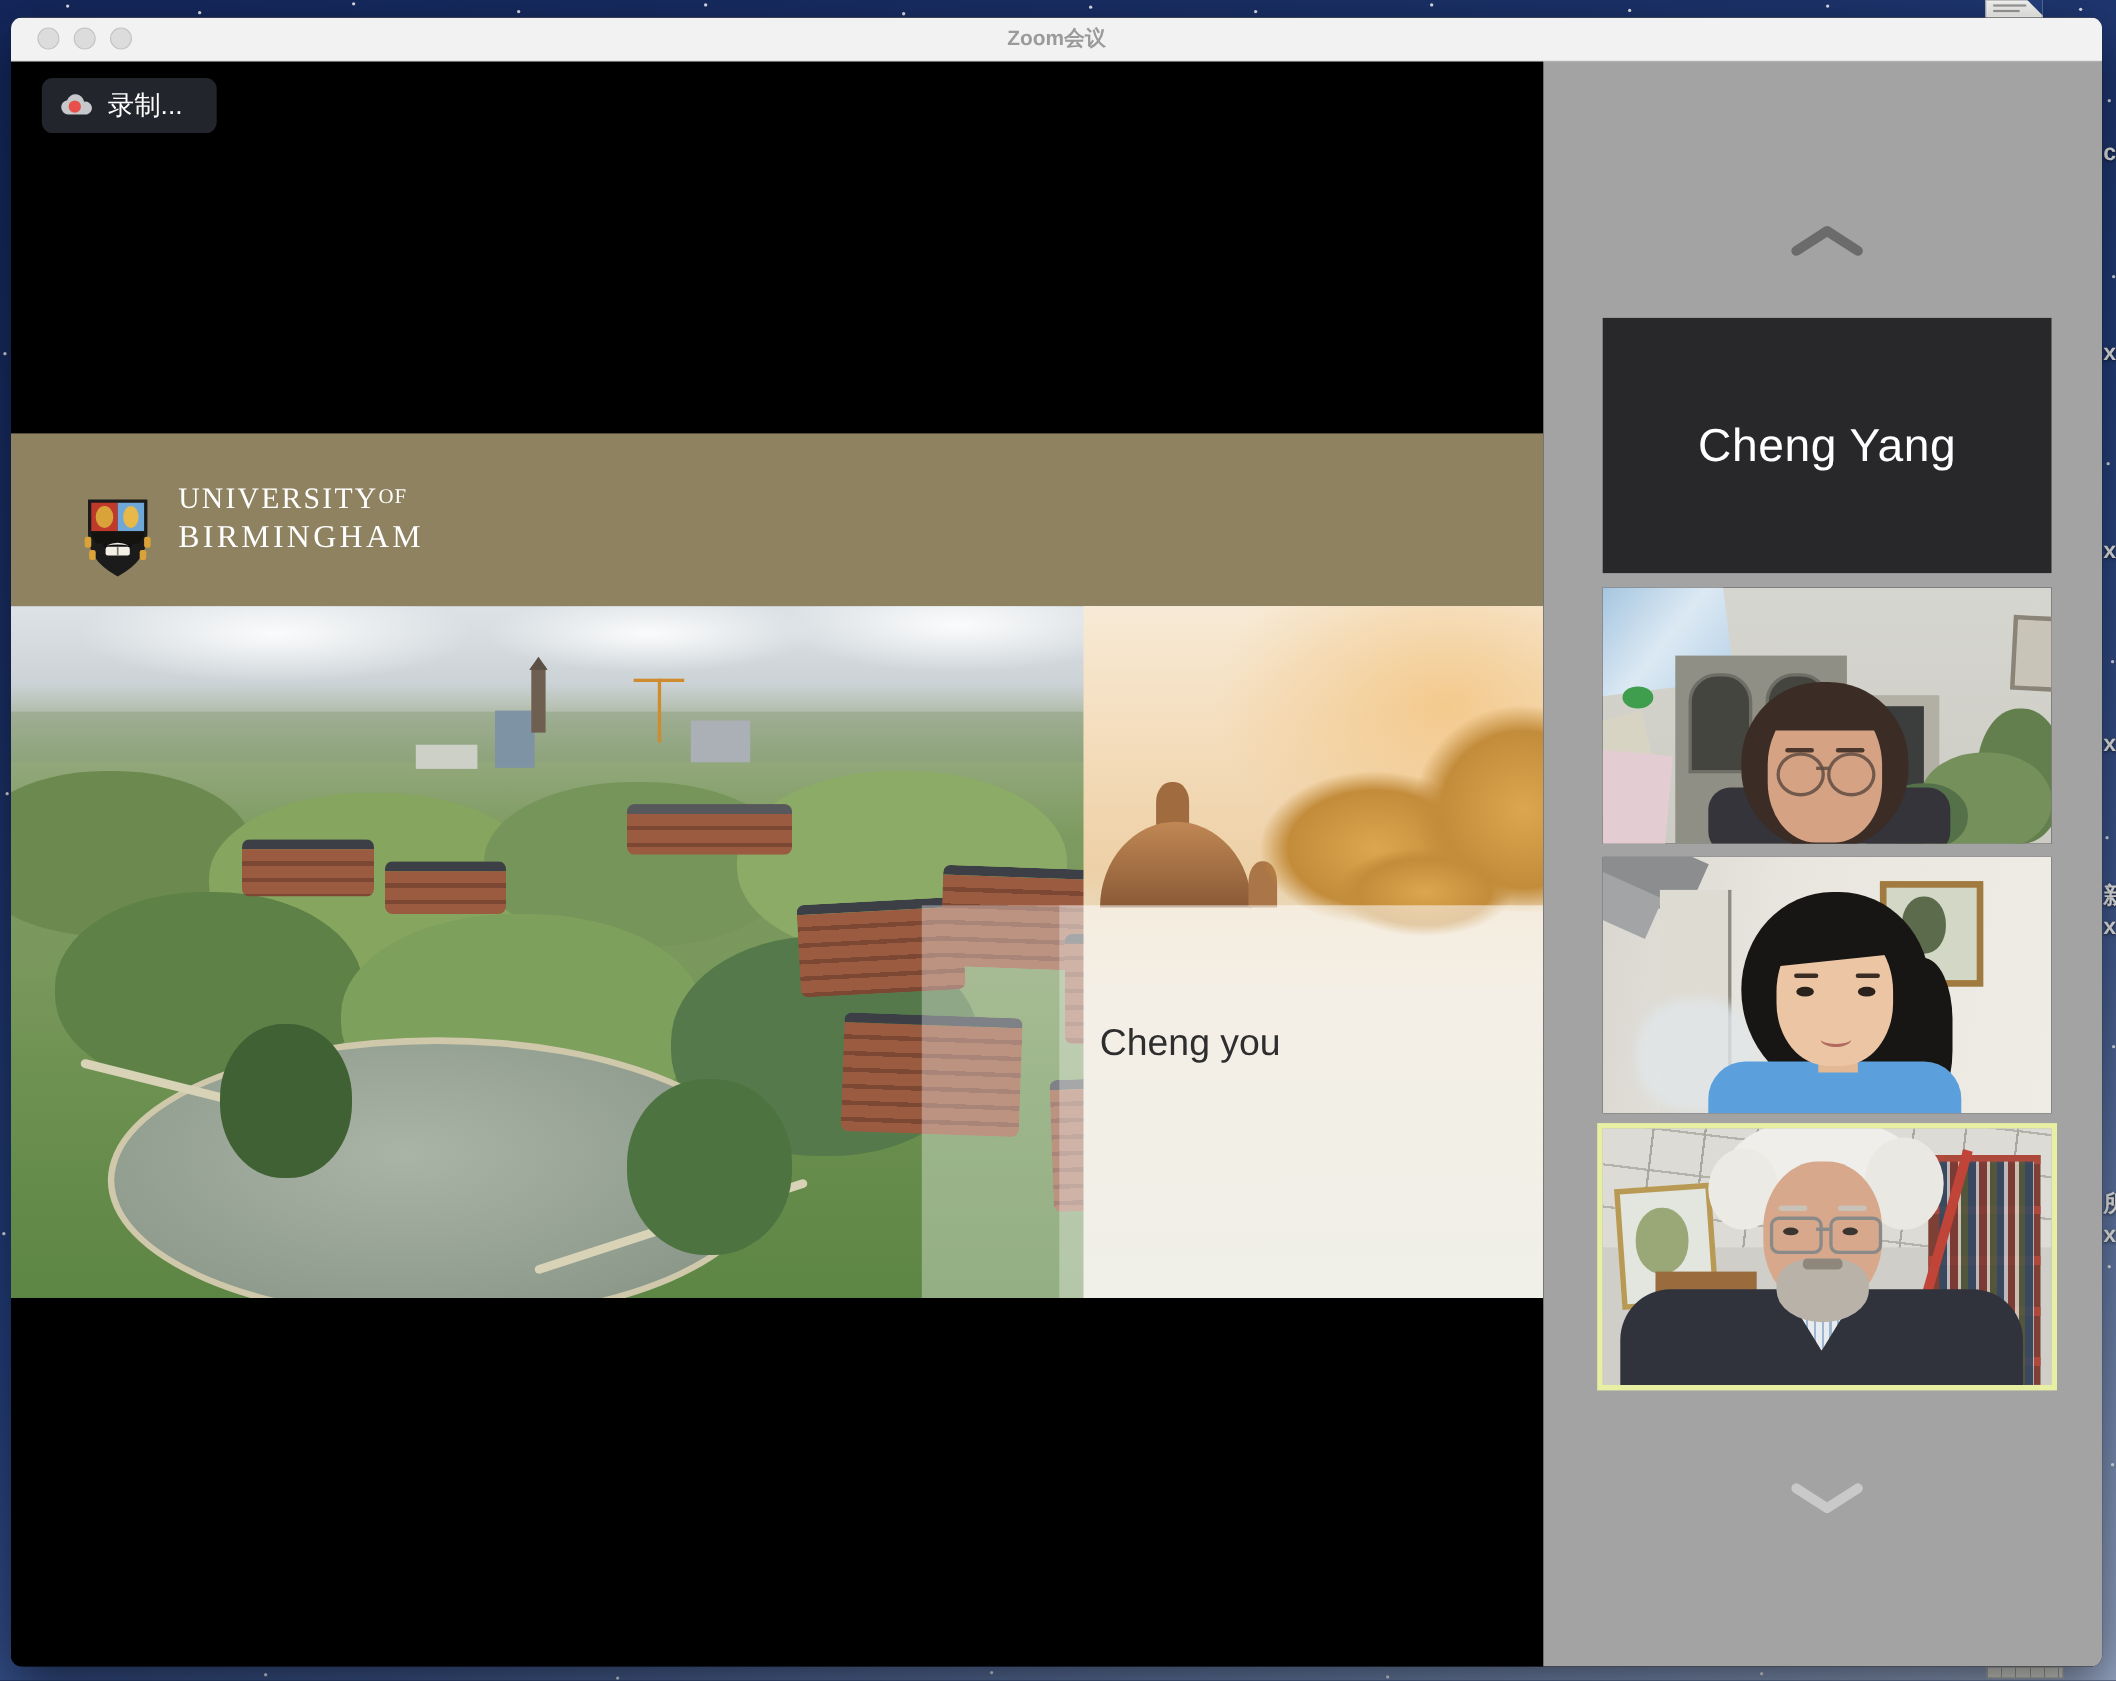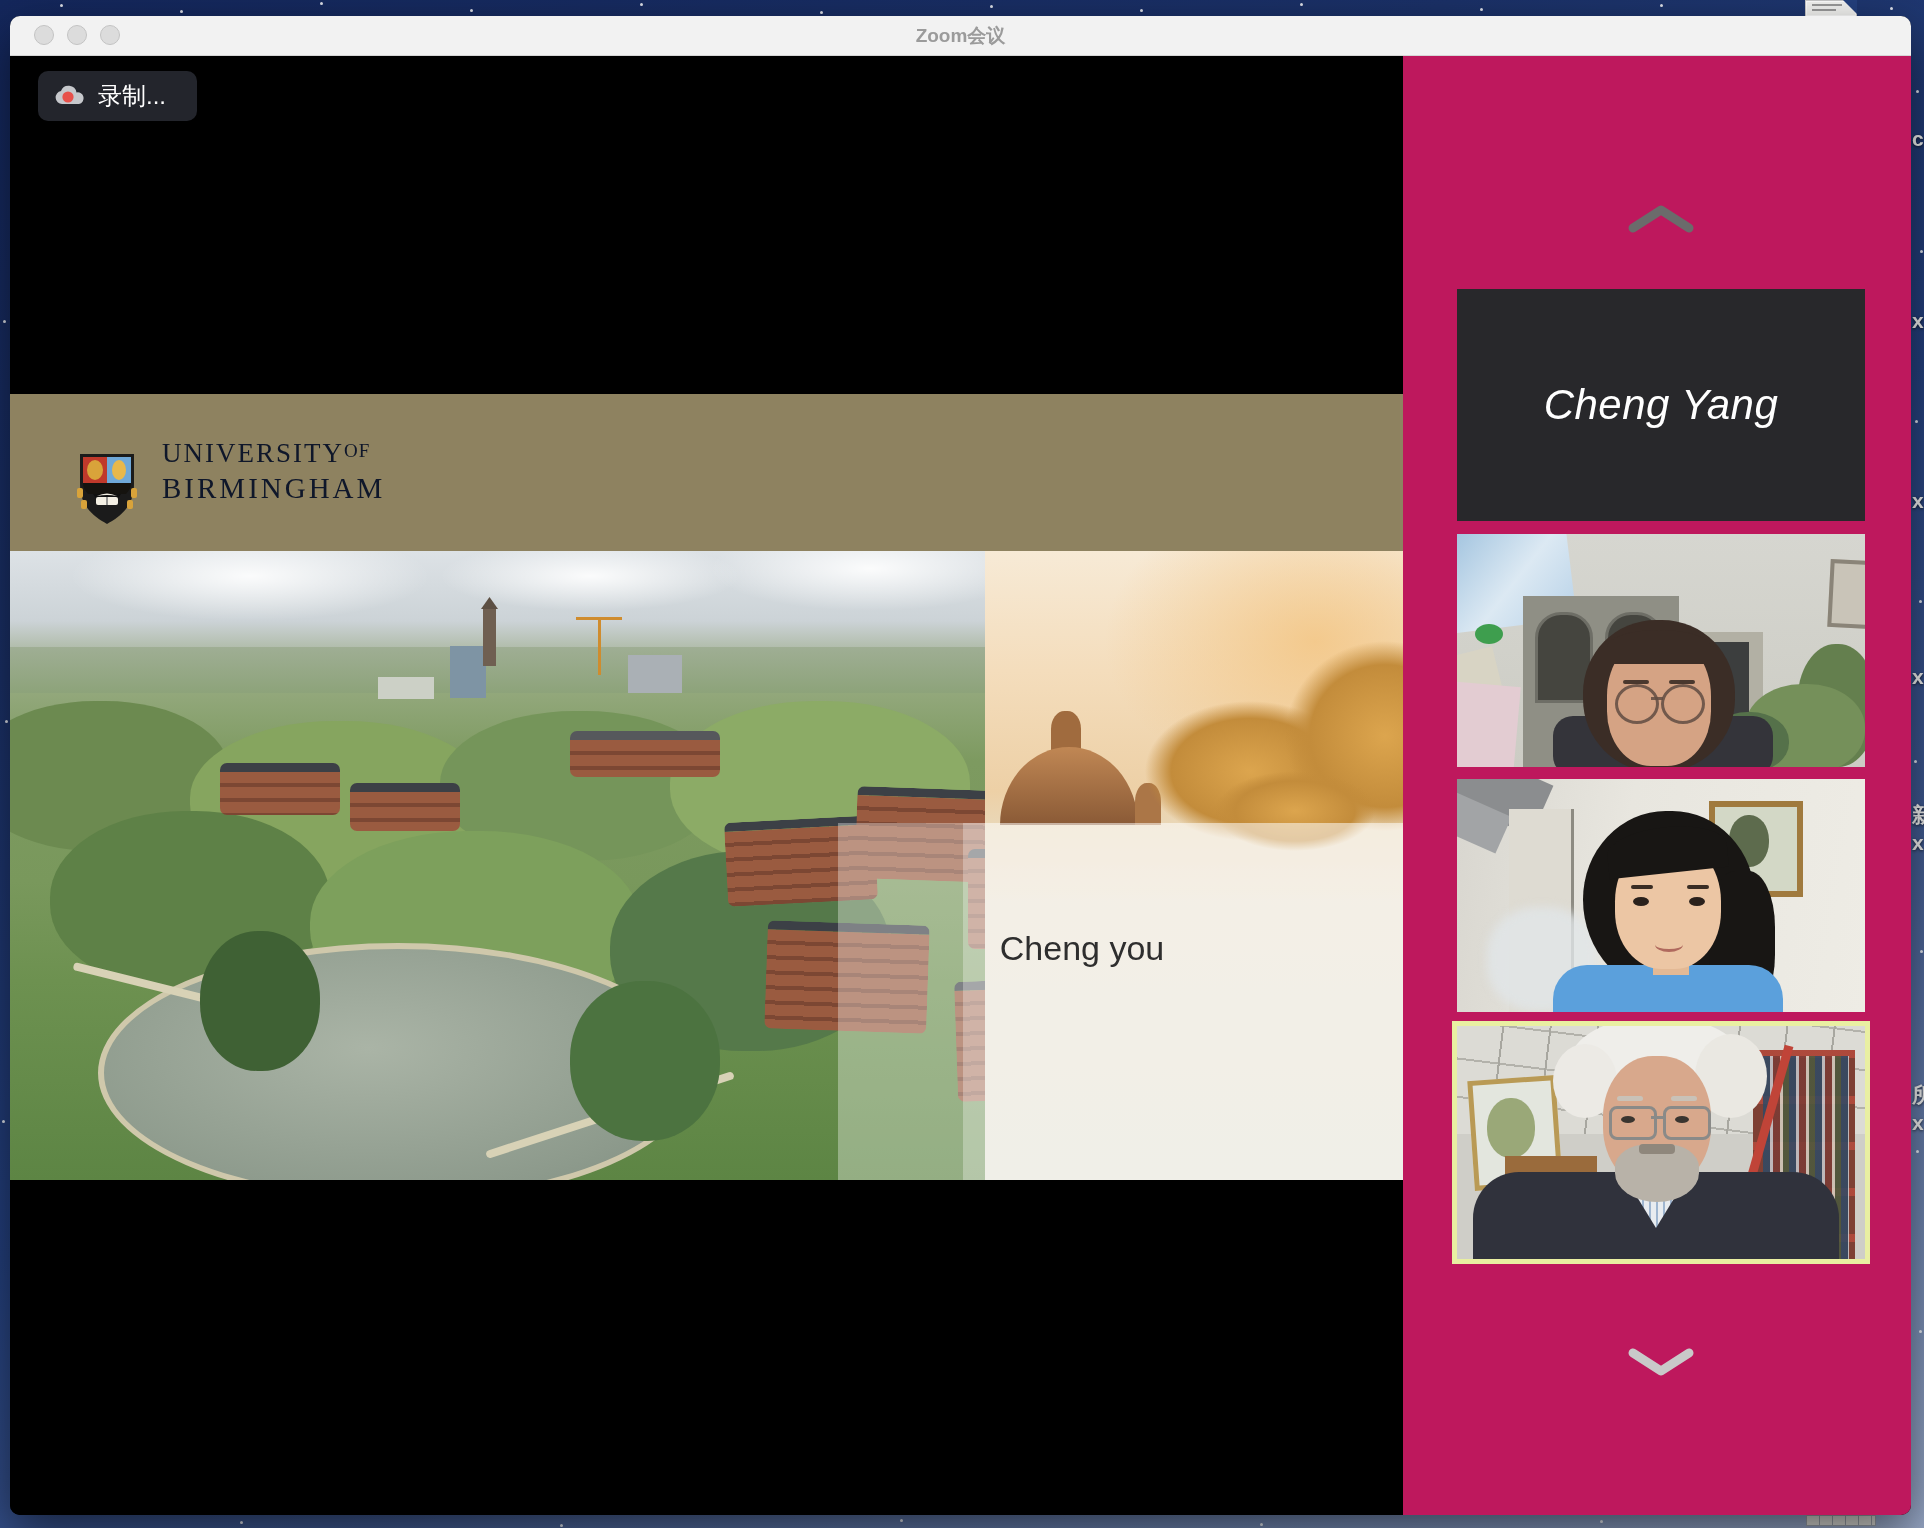--- a/index.html
+++ b/index.html
@@ -29,21 +29,21 @@
   #win-title{left:0;top:0;width:100%;height:39px;line-height:39px;text-align:center;
     color:#9b9b9b;font-size:19px;font-weight:600;}
   #content{left:0;top:40px;width:1901px;height:1459px;display:flex;}
   
   #main{position:relative;width:1393px;height:100%;background:#000;flex:none;overflow:hidden;}
   #rec-badge{left:28px;top:15px;width:159px;height:50px;border-radius:10px;background:#23252c;
     display:flex;align-items:center;gap:12px;padding-left:16px;box-sizing:border-box;}
   #rec-badge span{color:#fff;font-size:24px;}
   #slide-band{left:0;top:338px;width:1393px;height:157px;background:#8e8260;}
   #crest{left:65px;top:56px;}
-  #logo-text{left:152px;top:44px;color:#0f172a;font-family:"Liberation Serif", serif;}
+  #logo-text{left:152px;top:44px;color:#ffffff;font-family:"Liberation Serif", serif;}
   #logo-text .l1{font-size:27px;letter-spacing:2px;}
   #logo-text .l1 .of{font-size:19px;vertical-align:5px;letter-spacing:1px;}
   #logo-text .l2{font-size:29px;letter-spacing:3px;margin-top:3px;}
   
   #photo{left:0;top:495px;width:1393px;height:629px;overflow:hidden;
     background:linear-gradient(180deg,#dde2e6 0px,#ccd3d7 70px,#aebaa6 100px,#93a87c 140px,#7d9a60 210px,#79985c 330px,#6d9150 430px,#5d8544 629px);}
   .cloud{background:radial-gradient(closest-side,rgba(255,255,255,.9),rgba(255,255,255,0));border-radius:50%;}
   .treeblob{border-radius:48%;}
   .block{border-radius:7px;border-top:9px solid #3c4046;box-sizing:border-box;
     background:repeating-linear-gradient(180deg,#9a5b40 0 11px,#7c4733 11px 15px);}
@@ -55,21 +55,21 @@
   #sunset .glow{left:120px;top:-60px;width:420px;height:300px;border-radius:50%;
     background:radial-gradient(closest-side,rgba(243,196,128,.8),rgba(243,196,128,0));}
   .dome{left:15px;top:196px;width:138px;height:78px;border-radius:50% 50% 0 0/100% 100% 0 0;
     background:linear-gradient(180deg,#c08754,#8a5a36);}
   .cupola{left:66px;top:160px;width:30px;height:40px;border-radius:45% 45% 0 0;background:#a06b3e;}
   .turret{left:150px;top:232px;width:26px;height:42px;border-radius:45% 45% 0 0;background:#ab7647;}
   .goldtree{border-radius:48%;background:radial-gradient(closest-side,#dca54e,#c38c3b 75%,rgba(195,140,59,0));}
   .wash{background:rgba(255,255,255,.34);}
   .slide-text{left:848px;width:448px;text-align:center;color:#2e2e2e;font-size:34px;line-height:36px;}
   
-  #panel{position:relative;width:508px;height:100%;background:#be185d;flex:none;font-style:italic;}
+  #panel{position:relative;width:508px;height:100%;background:#a3a3a3;flex:none;}
   .chev{left:223px;width:70px;height:32px;cursor:pointer;}
   .tile{left:54px;width:408px;height:232px;background:#28282b;overflow:hidden;}
   #tile-name{display:flex;align-items:center;justify-content:center;}
   #tile-name span{color:#fff;font-size:42px;letter-spacing:.5px;}
   #tile-active{left:49px;width:408px;height:233px;border:5px solid #e9efa2;box-sizing:content-box;
     background:linear-gradient(180deg,#eef4a8,#9ed45e 45%,#eef4a8);}
   .vid{position:absolute;inset:0;overflow:hidden;}
   
   .t2{background:linear-gradient(180deg,#d6d6d0,#ccccc4);}
   

